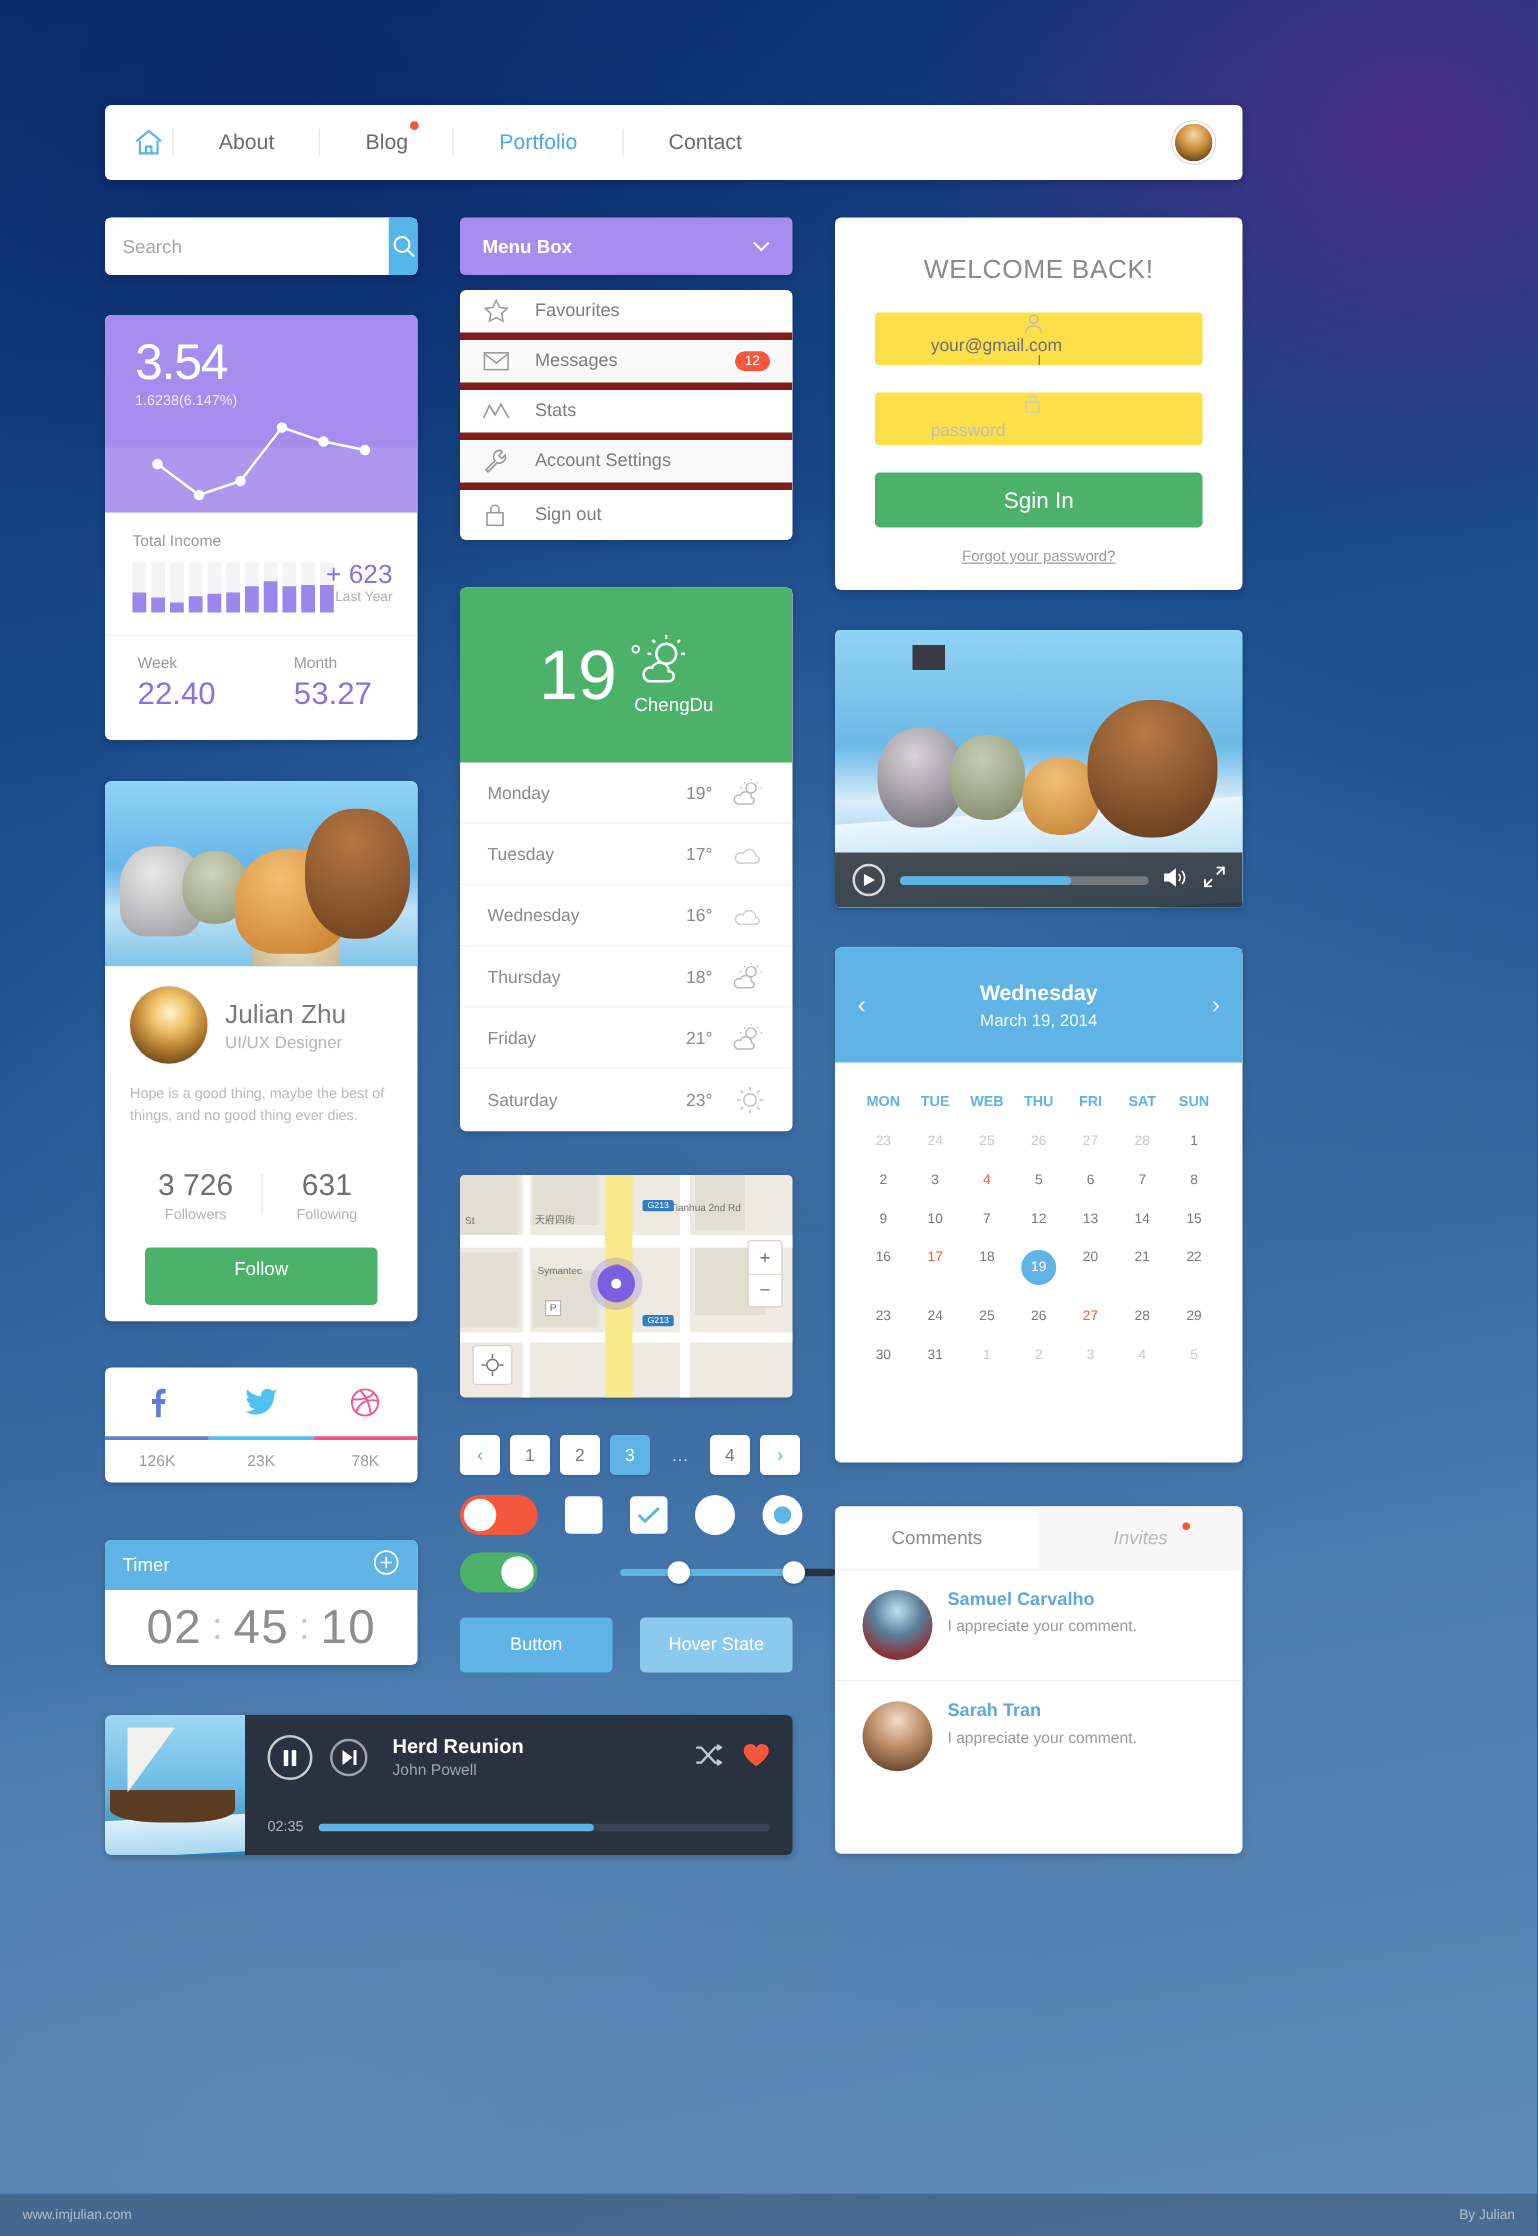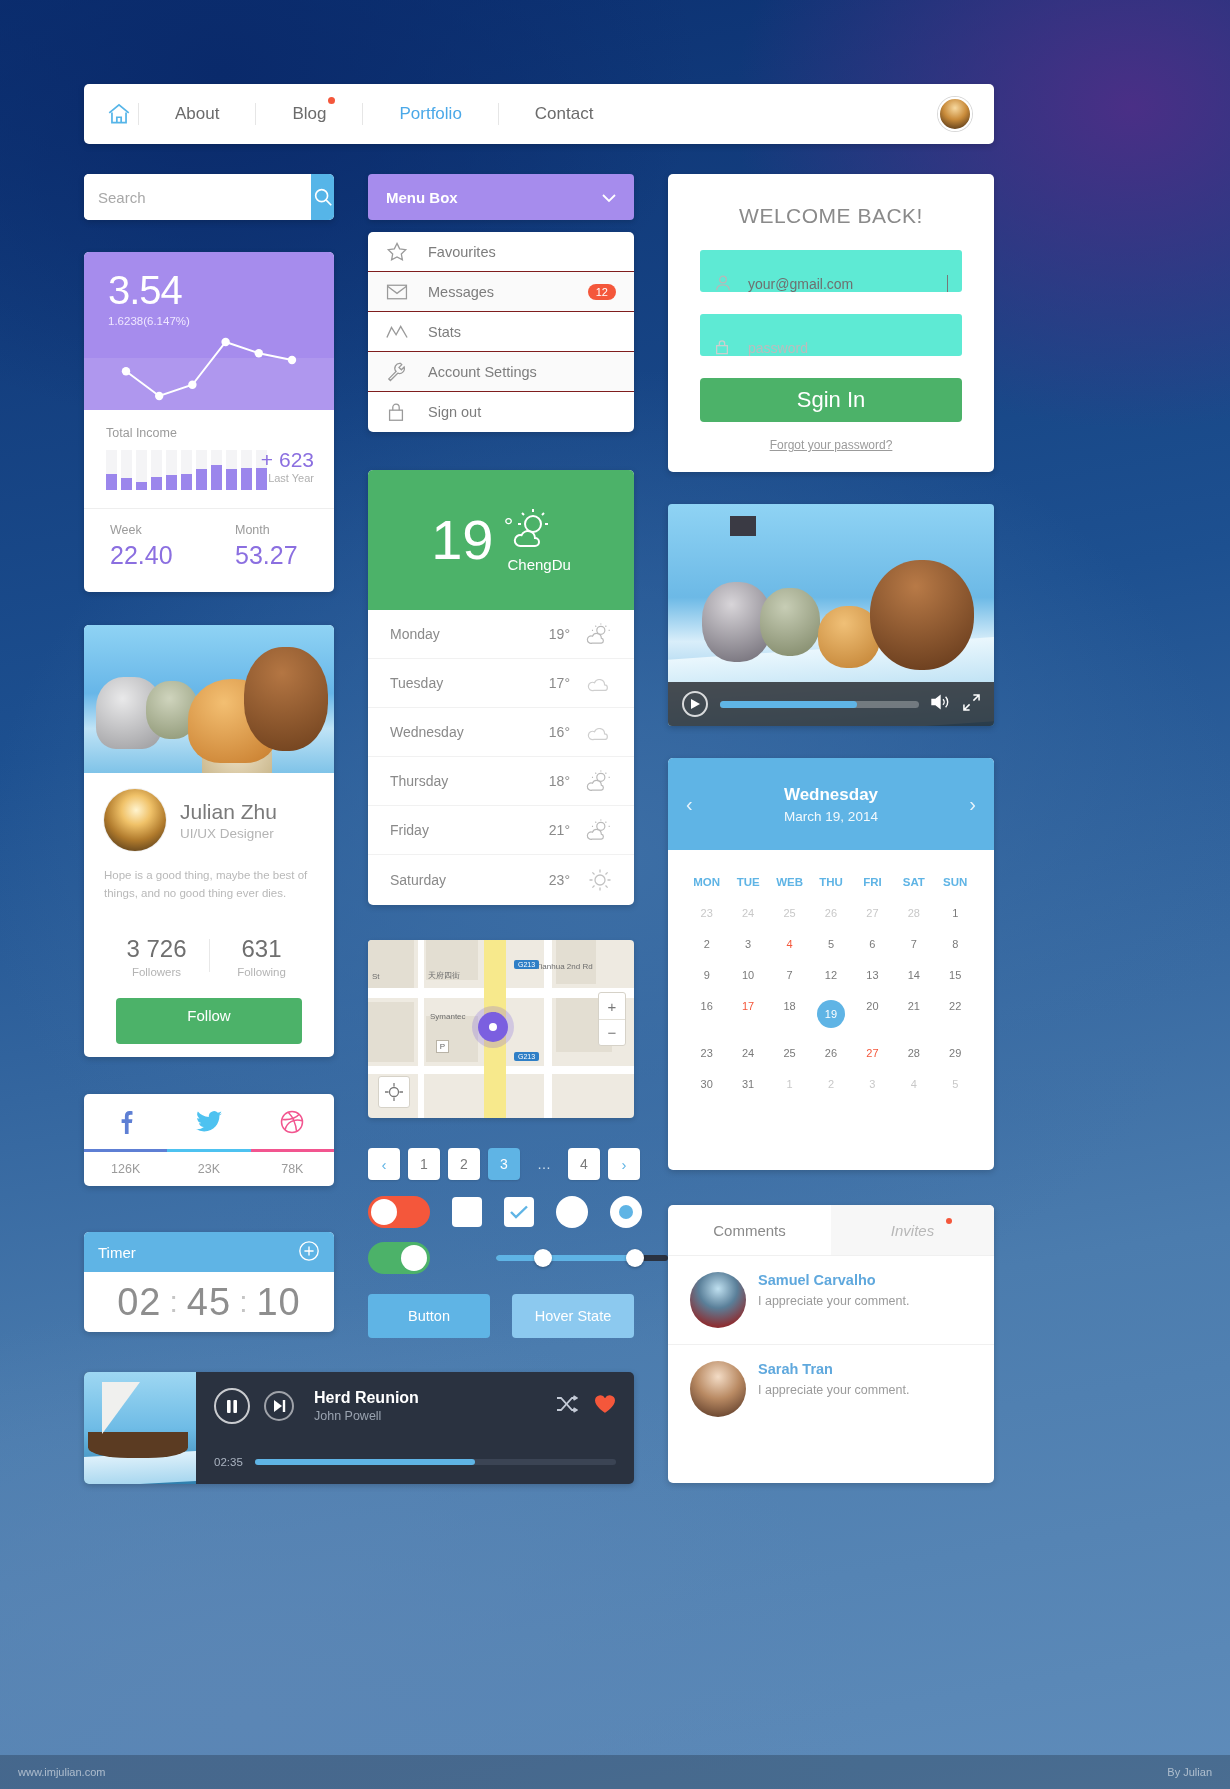--- a/index.html
+++ b/index.html
@@ -147,21 +147,21 @@
   
   .menubox { position: absolute; left: 368px; top: 174px; width: 266px; height: 46px;
              background: #a68ced; border-radius: 4px; display: flex; align-items: center;
              padding: 0 18px; color: #fff; font-size: 15px; font-weight: bold; cursor: pointer;
              box-shadow: 0 2px 5px rgba(0,0,0,.15); }
   .menubox .chev { margin-left: auto; }
   .menu { position: absolute; left: 368px; top: 232px; width: 266px; overflow: hidden; }
   .menu:before { content:""; position:absolute; left: 124px; top:-7px; width:14px; height:14px;
                  background:#fff; transform: rotate(45deg); }
   .mi { display: flex; align-items: center; height: 40px; padding: 0 18px; position: relative;
-        border-bottom: 1px solid #7f1d1d; cursor: pointer; }
+        border-bottom: 6px solid #7f1d1d; cursor: pointer; }
   .mi:last-child { border-bottom: 0; }
   .mi.alt { background: #fafafa; }
   .mi-ic { width: 26px; display: flex; align-items: center; }
   .mi-lb { font-size: 14.5px; color: #7d7d7d; margin-left: 16px; }
   .mi-badge { margin-left: auto; background: #f4573b; color: #fff; font-size: 11px;
               border-radius: 9px; padding: 2px 8px; }
 
   
   .weather { position: absolute; left: 368px; top: 470px; width: 266px; height: 435px; overflow: hidden; }
   .w-top { height: 140px; background: #4cb269; display: flex; align-items: center;
@@ -235,29 +235,29 @@
   
   .btns { position: absolute; left: 368px; top: 1294px; display: flex; gap: 22px; }
   .btn { width: 122px; height: 44px; border-radius: 4px; display:flex; align-items:center;
          justify-content:center; color:#fff; font-size:14.5px; cursor:pointer; }
   .btn.normal { background: #5fb4e5; }
   .btn.hover { background: #8cc9ef; }
 
   
   .login { position: absolute; left: 668px; top: 174px; width: 326px; height: 298px; padding: 30px 32px 0; }
   .login-title { text-align: center; font-size: 21px; color: #8a8a8a; font-weight: 300; letter-spacing: .5px; }
-  .field { margin-top: 22px; height: 42px; background: #5eead4; border-radius: 3px;
-           display: flex; align-items: flex-end; padding: 0 14px; }
+  .field { margin-top: 22px; height: 42px; background: #fde047; border-radius: 3px;
+           display: flex; align-items: center; padding: 0 14px; flex-direction: column; }
   .field .fi { width: 26px; display:flex; align-items:center; }
   .field input { flex: 1; border: 0; background: transparent; outline: 0; font-size: 14px;
                  color: #6f6f6f; margin-left: 8px; font-family: "Liberation Sans", sans-serif; }
   .field input::placeholder { color: #bcbcbc; }
   .caret { width: 1px; height: 17px; background: #777; }
   .signin { margin-top: 22px; height: 44px; background: #4cb269; color: #fff; border-radius: 4px;
-            display:flex; align-items:center; justify-content:center; font-size: 22px; cursor: pointer; text-align: center; }
+            display:flex; align-items:center; justify-content:center; font-size: 18px; cursor: pointer; text-align: center; }
   .forgot { text-align: center; font-size: 12px; color: #9b9b9b; margin-top: 16px;
             text-decoration: underline; cursor: pointer; }
 
   
   .video { position: absolute; left: 668px; top: 504px; width: 326px; height: 222px;
            border-radius: 4px; overflow: hidden; box-shadow: 0 2px 6px rgba(0,0,0,.2);
            background: linear-gradient(#8fd3f4 0%, #6cb9e6 42%, #d9eefa 62%, #63b0e0 100%); }
   .v-ice { position:absolute; left:-20px; bottom:-6px; width: 380px; height: 84px;
            background: linear-gradient(#eaf7fd,#9ed2ee); transform: rotate(-4deg); }
   .v-a { position:absolute; left: 34px; bottom: 64px; width: 70px; height: 80px; border-radius: 46%;

